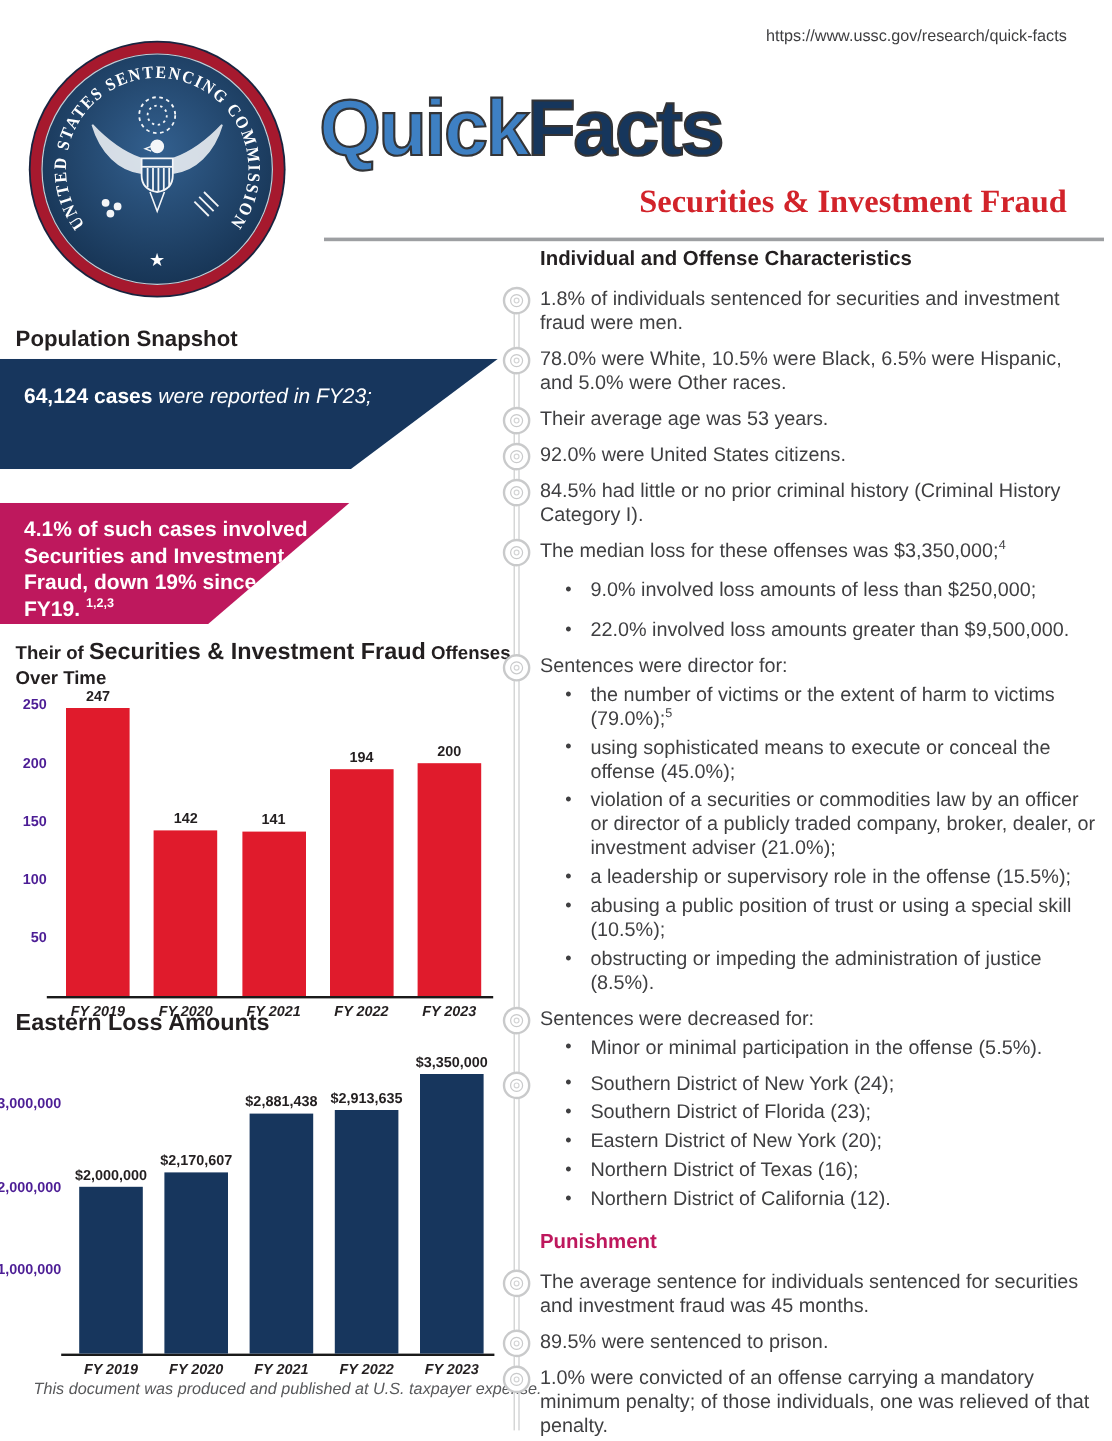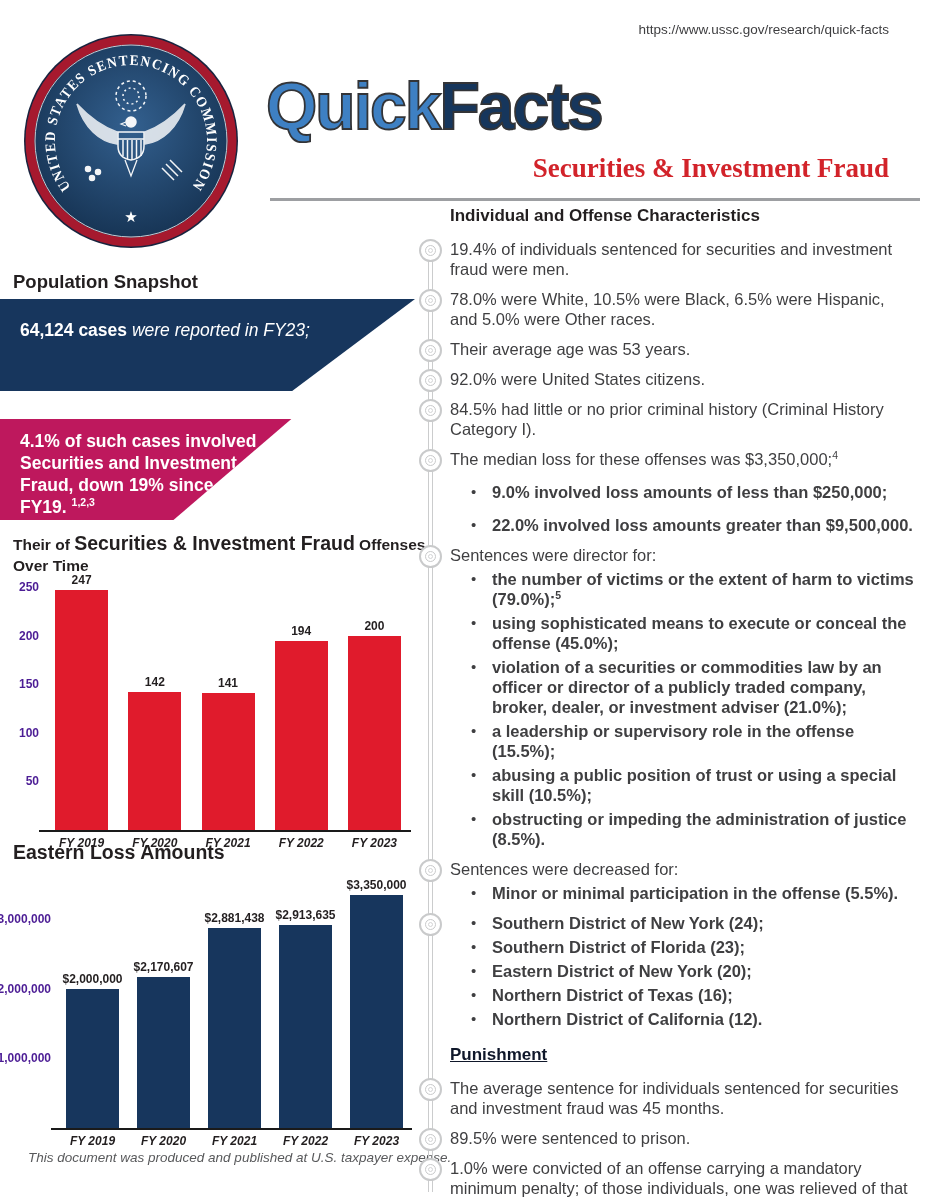--- a/index.html
+++ b/index.html
@@ -48,33 +48,33 @@
   .cval { font-size:12px; font-weight:bold; color:#231f20; margin-bottom:3px; white-space:nowrap; }
   .cbar { width:53px; }
   .axis { height:2px; background:#1a1a1a; }
   .xrow { display:flex; margin-top:4px; }
   .xlab { flex:1; text-align:center; font-size:12px; font-weight:bold; color:#231f20;font-style:italic; }
   .footer { position:absolute; left:28px; top:1150px; font-style:italic; font-size:13.5px; color:#58595b; }
 
   
   .rc { position:absolute; left:420px; top:206px; width:494px; color:#3f3f41; }
   .rc-heading { font-weight:bold; font-size:17px; color:#231f20; margin:0 0 13px 30px; }
-  .punish-heading { font-weight:bold; font-size:17px; color:#0f172a; margin:16px 0 13px 30px;text-decoration:underline; }
+  .punish-heading { font-weight:bold; font-size:17px; color:#be185d; margin:16px 0 13px 30px; }
   .rc-item { position:relative; margin:0 0 10px 30px; font-size:16.5px; line-height:20px; }
   .ring { position:absolute; left:-31px; top:0; width:19px; height:19px; border:2px solid #c9cacb;
           border-radius:50%; background:#fff; display:flex; align-items:center; justify-content:center; z-index:1; }
   .ring .r2 { width:11px; height:11px; border:1.5px solid #c9cacb; border-radius:50%;
               display:flex; align-items:center; justify-content:center; box-sizing:border-box; }
   .ring .r3 { width:5px; height:5px; border:1px solid #d4d5d6; border-radius:50%; box-sizing:border-box; }
   .connector { position:absolute; left:8px; width:5px; box-sizing:border-box;
                border-left:1.5px solid #cbcccd; border-right:1.5px solid #cbcccd; z-index:0; }
   .sub { display:flex; margin-top:4px; }
   .sub.spaced { margin-top:13px; }
   .sub .dot { width:42px; box-sizing:border-box; padding-left:21px; font-size:15px; }
-  .sub .stext { flex:1;font-weight:bold; }
+  .sub .stext { flex:1; }
 </style>
 </head>
 <body>
 
 <div class="page">
 
   <div class="url">https://www.ussc.gov/research/quick-facts</div>
 
   <div class="seal-wrap">
     <svg width="218" height="218" viewBox="0 0 218 218">
@@ -222,21 +222,21 @@
   <div class="footer">This document was produced and published at U.S. taxpayer expense.</div>
 
   <div class="rc">
     <div class="connector" id="connector" style="top: 43px; height: 943px;"></div>
     <div class="rc-heading">Individual and Offense Characteristics</div>
     <div id="rc-items">
         <div class="rc-item"><div class="ring">
             <div class="r2">
               <div class="r3"></div>
             </div>
-          </div><span>19.4% of individuals sentenced for securities and investment fraud were men.</span></div>
+          </div><span>1.8% of individuals sentenced for securities and investment fraud were men.</span></div>
         <div class="rc-item"><div class="ring">
             <div class="r2">
               <div class="r3"></div>
             </div>
           </div><span>78.0% were White, 10.5% were Black, 6.5% were Hispanic, and 5.0% were Other races.</span></div>
         <div class="rc-item"><div class="ring">
             <div class="r2">
               <div class="r3"></div>
             </div>
           </div><span>Their average age was 53 years.</span></div>

